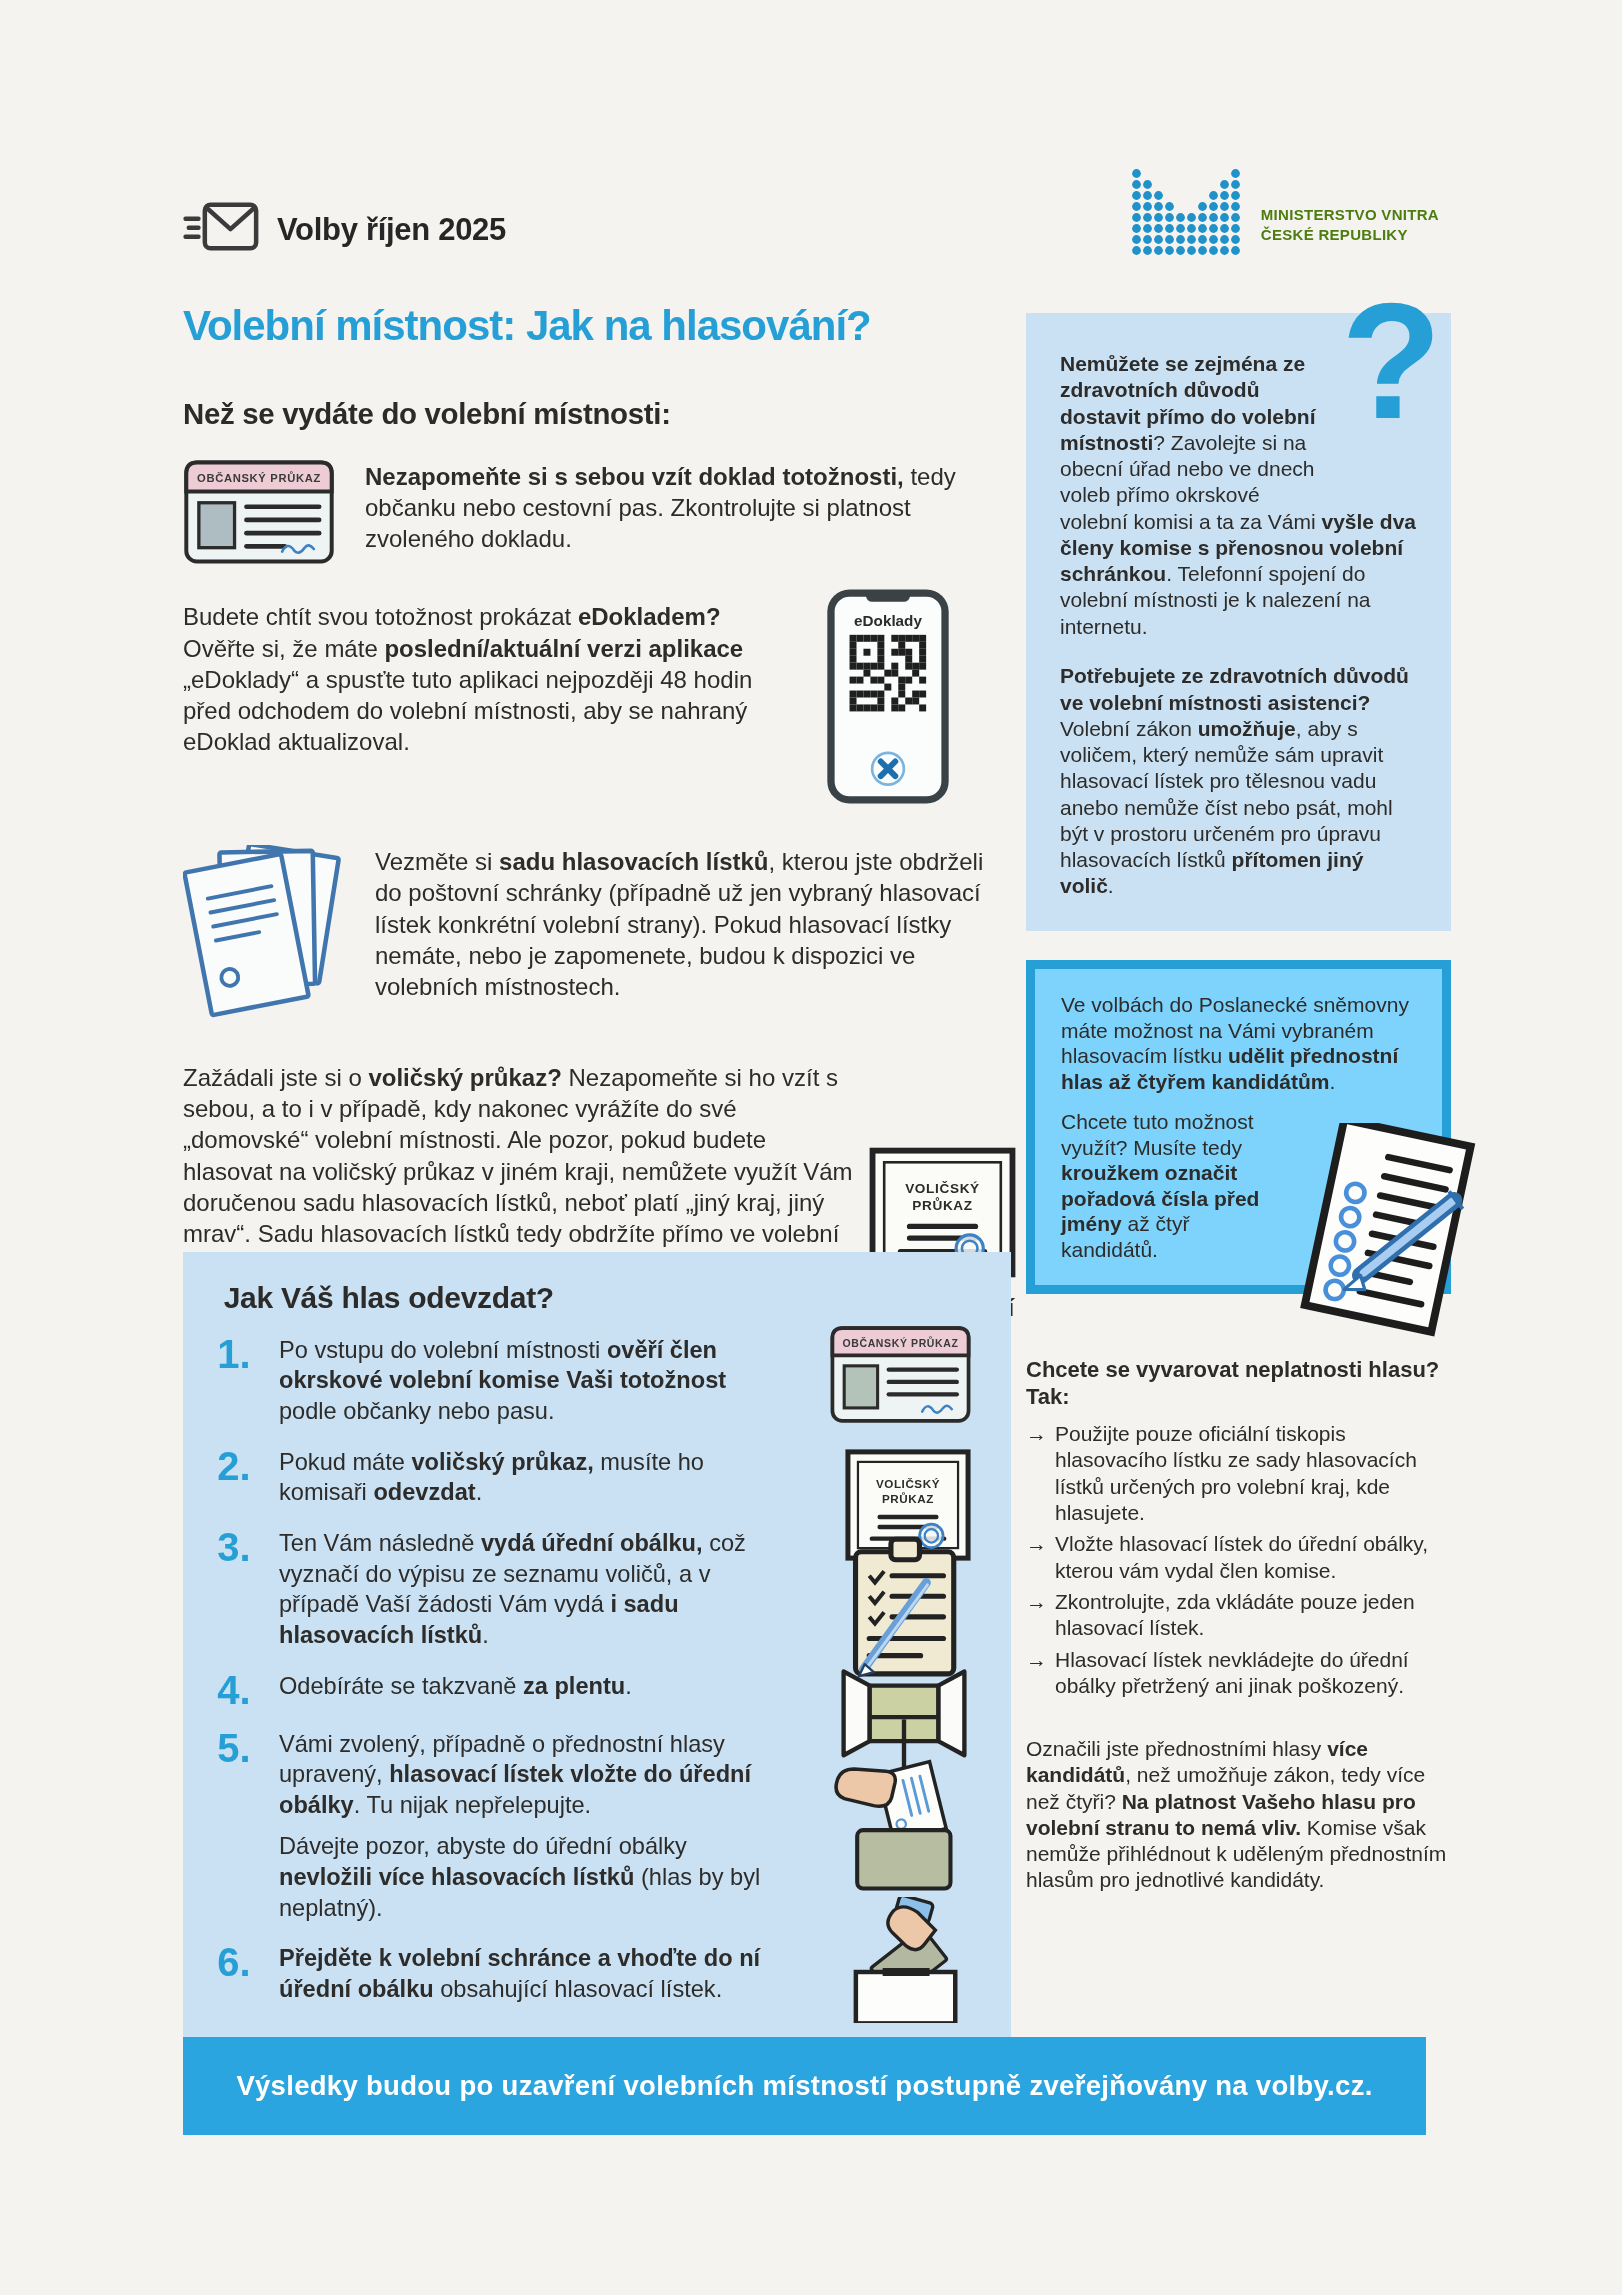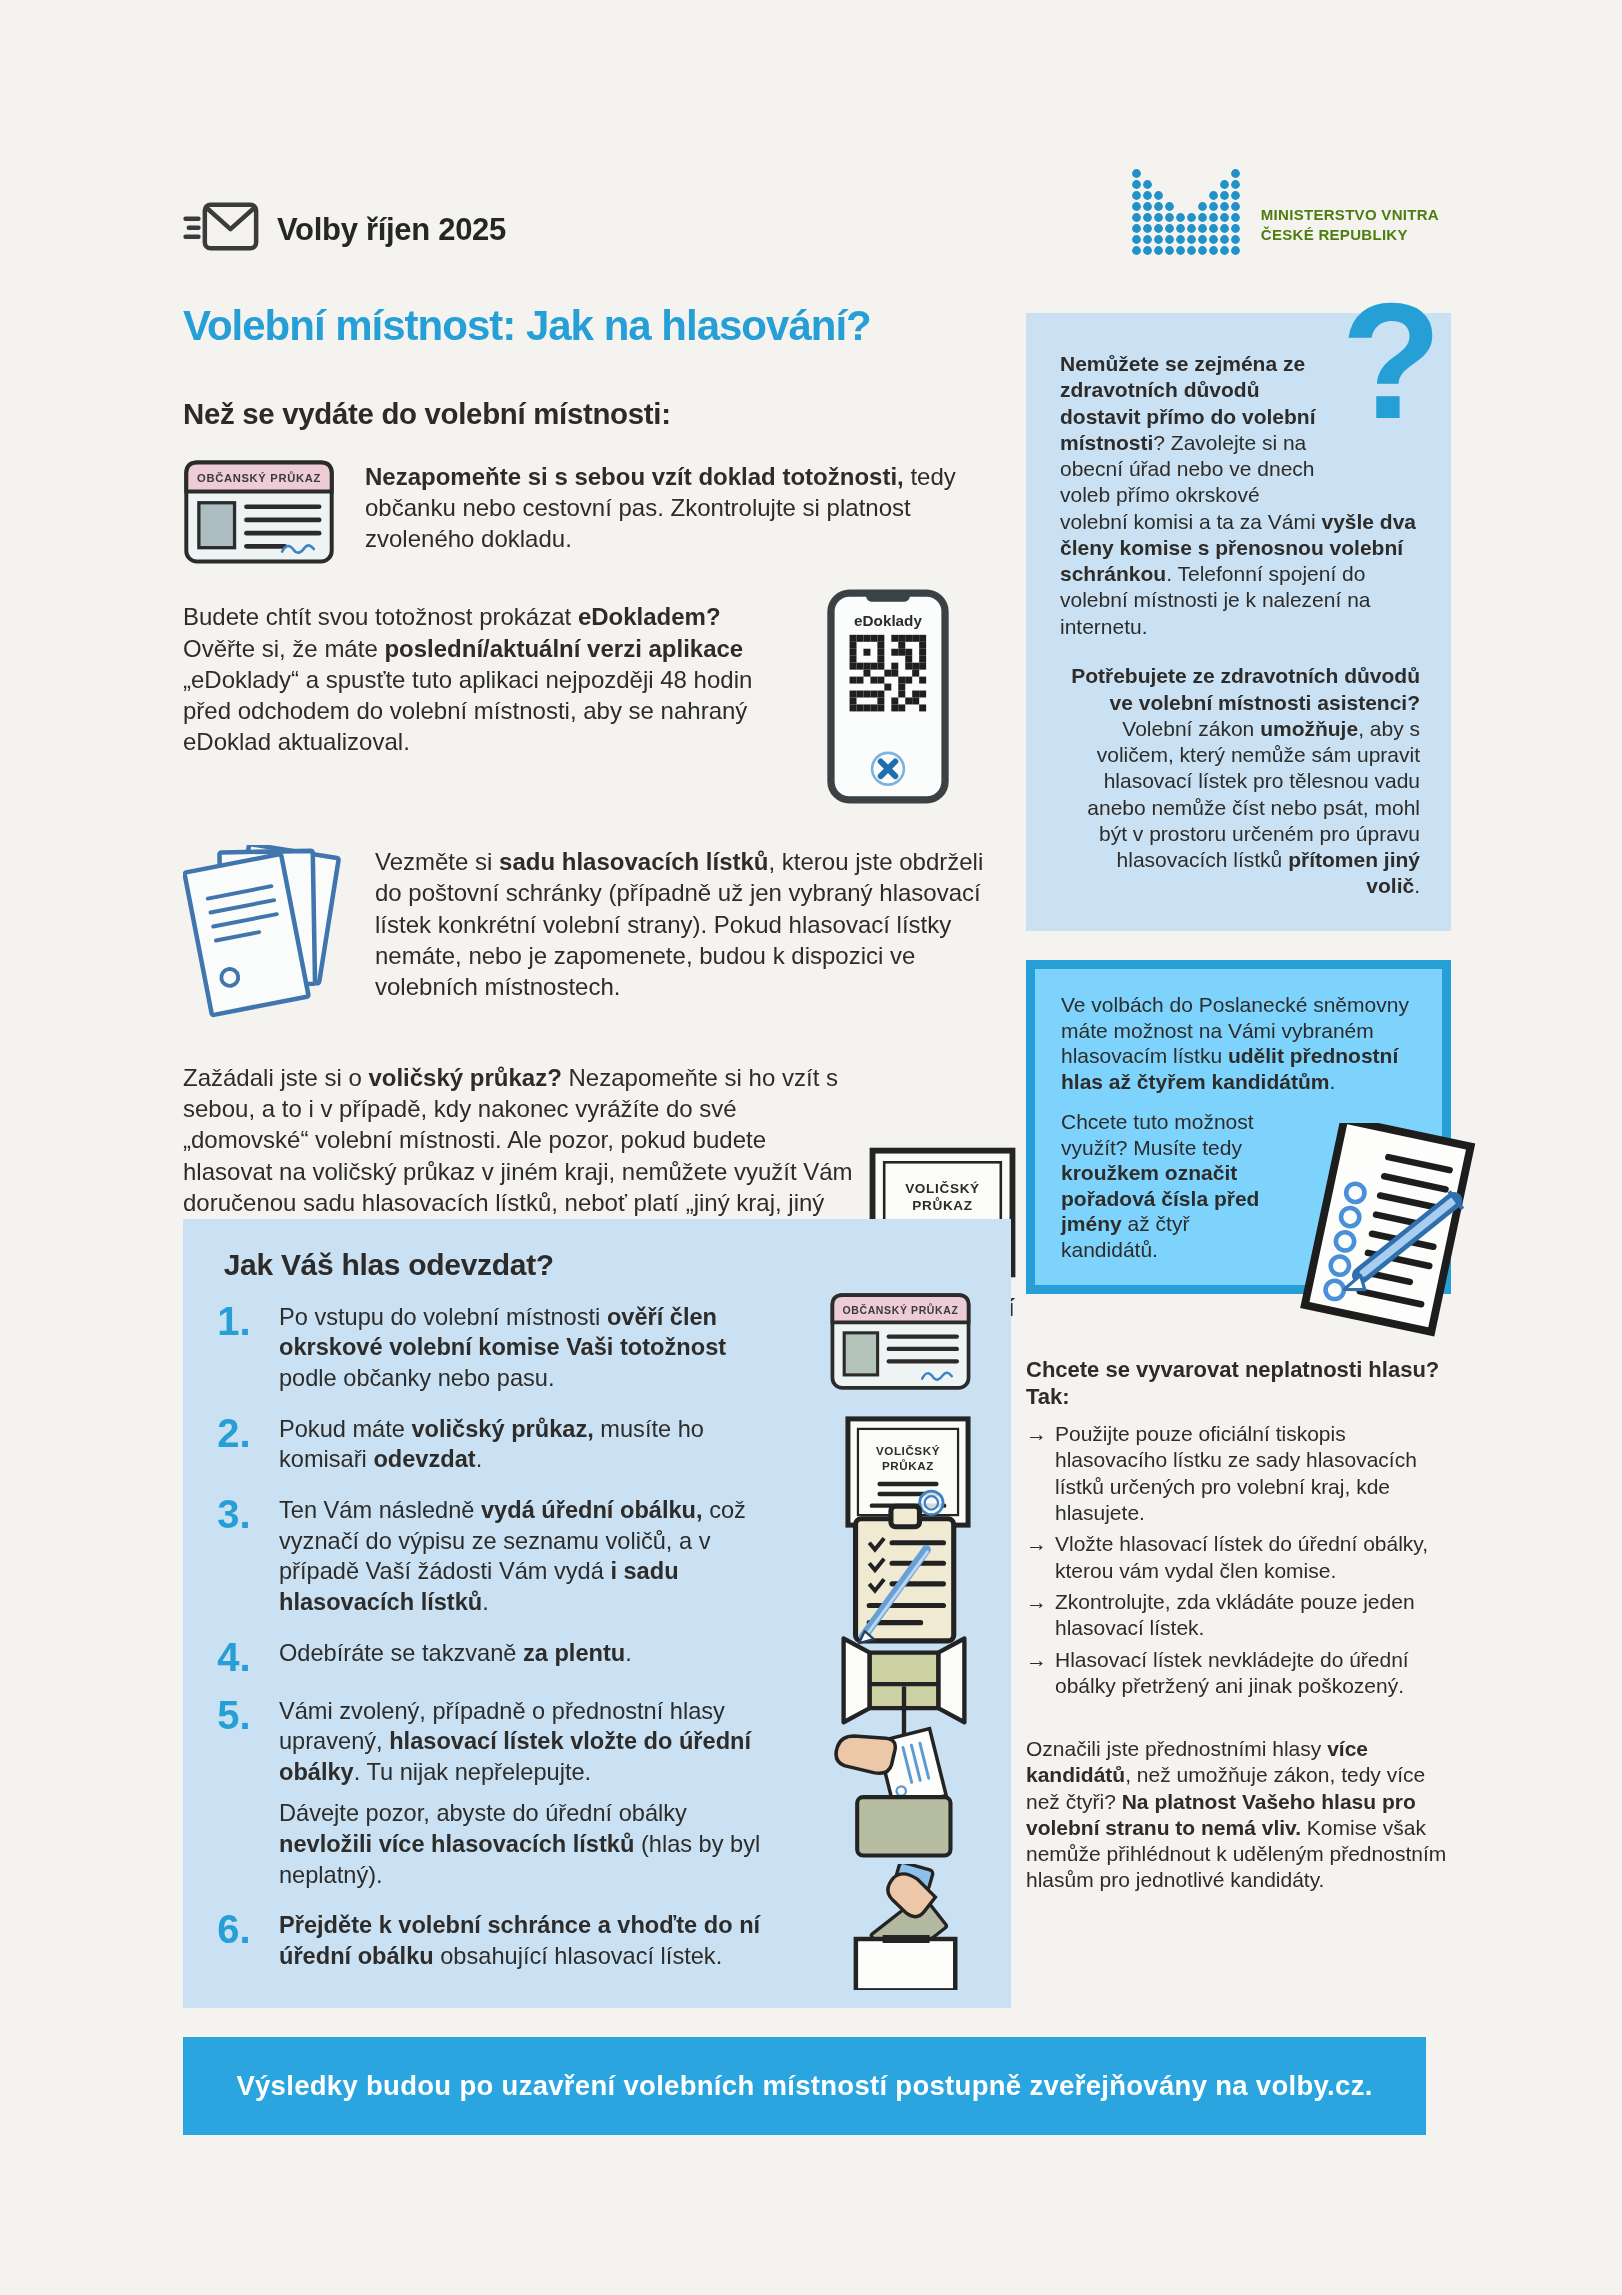--- a/index.html
+++ b/index.html
@@ -36,37 +36,37 @@
   .media-row .m-text{padding-top:1.3px;}
   .edoklad{position:relative; padding-right:216px; margin-bottom:27.5px; min-height:216px;}
   .edoklad .phone{position:absolute; right:58px; top:-14.4px;}
   .papers-row{margin-bottom:25px;}
   .voter-wrap{position:relative; padding-right:147px; margin-bottom:11.8px;}
   .voter-wrap .vp-icon{position:absolute; right:-7.9px; top:84px;}
   .address-note{width:883px;}
 
   
   .steps-panel{
-    position:absolute; left:183px; top:1219px; width:828px; height:789px;
+    position:absolute; left:183px; top:1252px; width:828px; height:789px;
     background:var(--panel); padding:29px 34px 0 25px;
   }
   .steps-heading{font-size:30px; font-weight:800; color:#2c2b29; margin-bottom:19.6px; margin-left:15.7px; letter-spacing:-0.3px;}
   .step{display:flex; margin-bottom:20px;}
   .step-num{flex:none; width:71px; font-size:40px; font-weight:800; color:var(--accent); line-height:0.95; padding-left:9.2px;}
   .step-body{width:486px; font-size:23.6px; line-height:1.3;}
   .step-body p + p{margin-top:10.5px;}
   .step-icon{position:absolute; right:39px;}
   .si-1{top:73px;} .si-2{top:196px;} .si-3{top:280px;} .si-4{top:407px;} .si-5{top:507px;} .si-6{top:645px;}
 
   
   .right-col{position:absolute; left:1026px; top:313px; width:425px; font-size:21px; line-height:1.25;}
   .qbox{position:relative; background:var(--panel); padding:38px 31px 31px 34px;}
   .qmark{position:absolute; top:-34px; right:9.2px; font-size:165px; font-weight:800; color:var(--accent); line-height:1;}
   .q-spacer{float:right; width:98px; height:134px;}
-  .qbox .qp + .qp{margin-top:23.6px;text-align:right;}
+  .qbox .qp + .qp{margin-top:23.6px;}
   .bluebox{
     position:relative; margin-top:29px; border:9.2px solid var(--accent);
     background:#7dd3fc; padding:23.6px 22px 22px 26px; font-size:21px; line-height:1.22;
   }
   .bluebox p + p{margin-top:14.4px;}
   .b-spacer{float:right; width:141px; height:216px; margin-left:5.2px;}
   .ballot-pencil{position:absolute; top:810px; right:-46px; z-index:3;}
   .avoid{margin-top:62px;}
   .avoid-heading{font-size:22px; font-weight:bold; margin-bottom:10.5px; line-height:1.25;}
   .avoid li{list-style:none; display:flex; margin-bottom:5.2px;}

